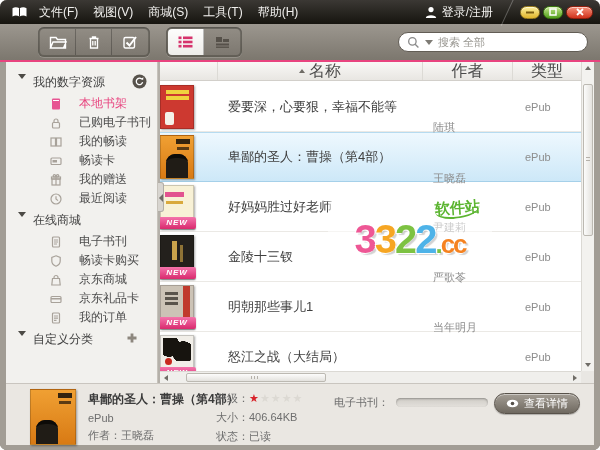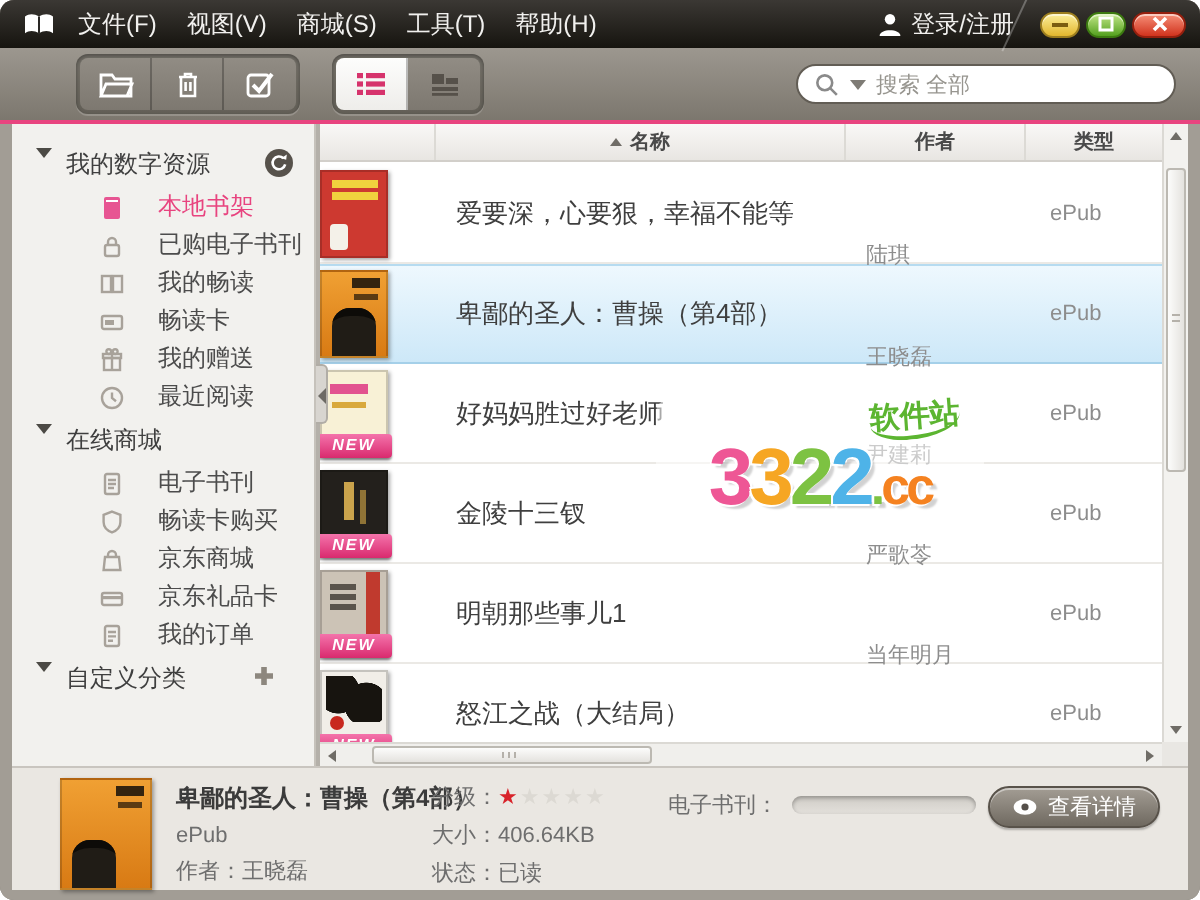--- a/index.html
+++ b/index.html
@@ -8,21 +8,21 @@
             background:var(--frame,#a29d95); box-shadow:0 0 0 1px #8d887f inset; }
 
   
   .titlebar { height:24px; display:flex; align-items:center; padding:0 7px;
               background:linear-gradient(#3b3834,#16140f); color:#f1f0ee; font-size:12px; }
   .logo { width:18px; height:14px; margin:0 10px 0 4px; display:flex; align-items:center; }
   .menus { display:flex; gap:15px; }
   .menu { cursor:default; }
   .tb-spacer { flex:1; }
   .user-ic { width:14px; height:13px; margin-right:4px; }
-  .login { font-size:12px; }
+  .login { font-size:12px; margin-right:14px; }
   .tb-sep { width:1px; height:30px; background:rgba(255,255,255,.28); transform:rotate(25deg); margin-right:12px; }
   .winbtns { display:flex; gap:3px; align-items:center; }
   .wb { height:13px; border-radius:7px; display:flex; align-items:center; justify-content:center;
         box-shadow:inset 0 1px 0 rgba(255,255,255,.55); }
   .wb.min { width:20px; background:linear-gradient(#fcef9a,#e2b62e); border:1px solid #9c7e1f; }
   .wb.max { width:20px; background:linear-gradient(#c2e788,#53a01e); border:1px solid #3c7a10; }
   .wb.close { width:27px; background:linear-gradient(#f79079,#d0331d); border:1px solid #951f0e; }
 
   
   .toolbar { height:36px; background:linear-gradient(#9c978f,#7c776e); display:flex; align-items:center; padding:0 12px; }
@@ -57,21 +57,21 @@
 
   .splitter { width:2px; background:#b4b0a9; position:relative; }
   .collapse-tab { position:absolute; left:0; top:120px; width:6px; height:30px; background:#d8d5d0;
                   border:1px solid #b1ada6; border-left:0; border-radius:0 3px 3px 0; z-index:5; }
   .collapse-tab::after { content:""; position:absolute; left:1px; top:11px; width:0; height:0;
                   border-top:4px solid transparent; border-bottom:4px solid transparent; border-right:4px solid #6d6a64; }
 
   .main { flex:1; background:#fff; position:relative; overflow:hidden; }
   .thead { position:absolute; top:0; left:0; right:13px; height:19px; display:flex;
            background:linear-gradient(#f9f8f6,#e8e6e2); border-bottom:1px solid #d2cfca;
-           font-size:10px; color:#4a4a4a; z-index:2;font-weight:bold; }
+           font-size:16px; color:#4a4a4a; z-index:2; }
   .th { display:flex; align-items:center; justify-content:center; border-right:1px solid #dcdad5; }
   .th-cover { width:58px; } .th-name { width:205px; } .th-author { width:90px;align-items:center; } .th-type { width:68px; border-right:0; }
   .sort-arrow { width:0; height:0; border-left:3px solid transparent; border-right:3px solid transparent;
                 border-bottom:4px solid #6f6c66; margin-right:4px; }
 
   .rows { position:absolute; top:20px; left:0; right:13px; bottom:12px; overflow:hidden; z-index:1; }
   .row { height:50px; display:flex; align-items:center; border-bottom:1px solid #ebe9e5; background:#fff; }
   .row.selected { background:linear-gradient(#eef8fe,#cde8f8); border-top:1px solid #b6dbf0; border-bottom:1px solid #a5d0e9; }
   .c-cover { width:58px; display:flex; justify-content:flex-start; }
   .c-name { width:205px; padding-left:10px; font-size:13px; color:#3f3f3f; }

